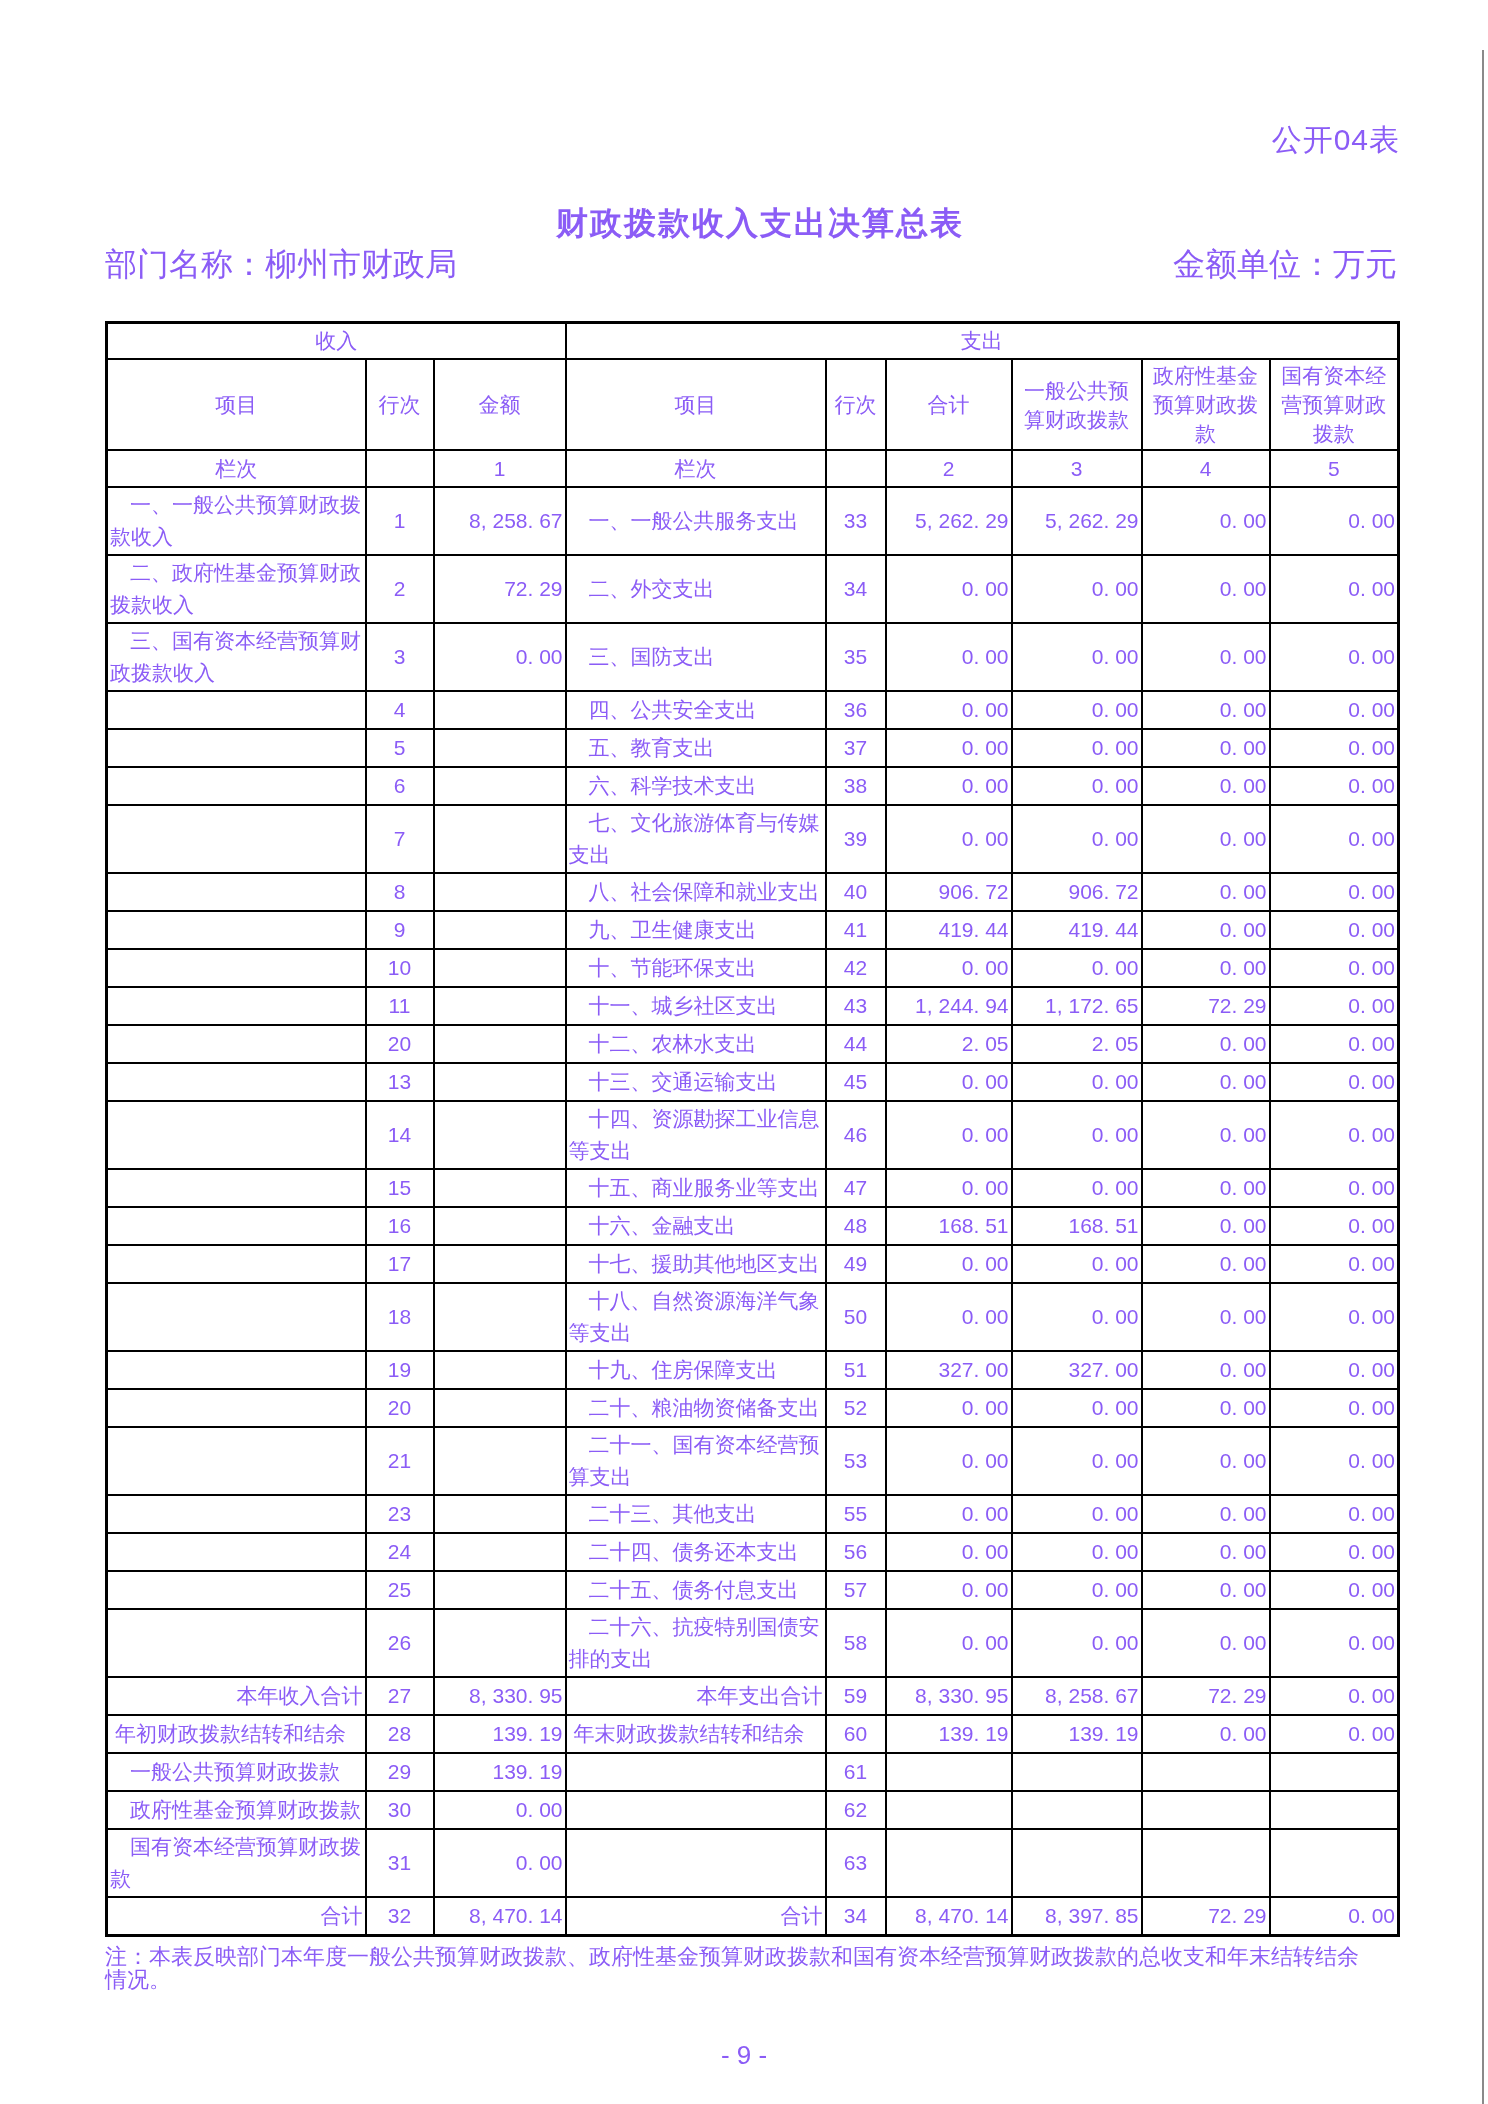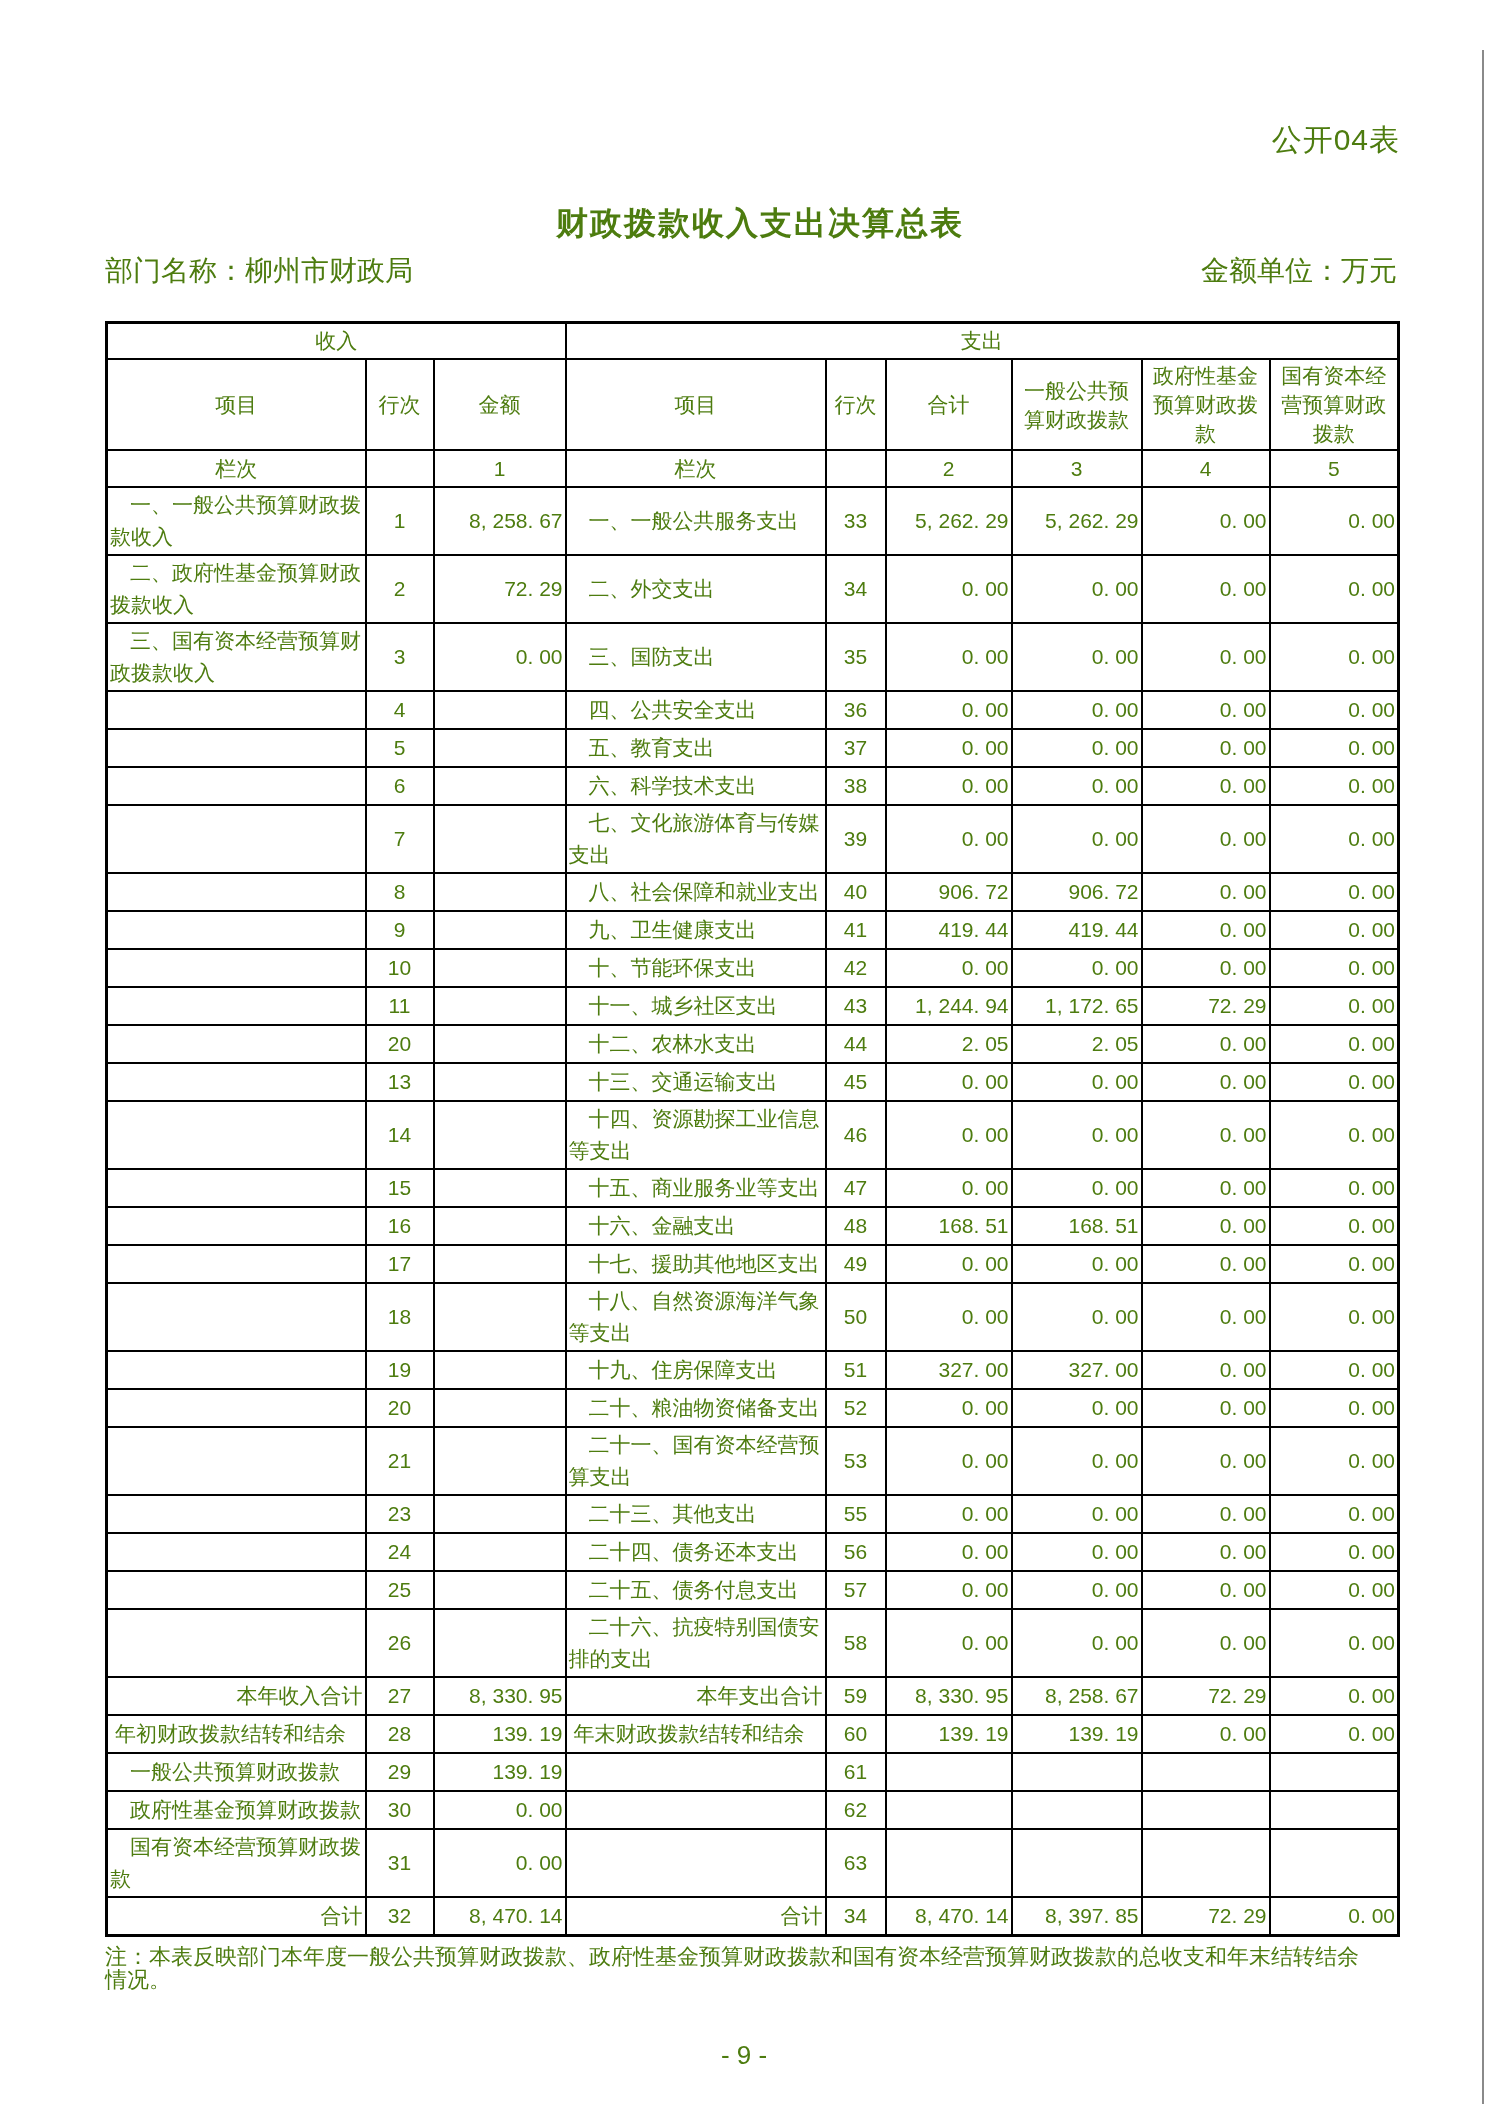--- a/index.html
+++ b/index.html
@@ -2,21 +2,21 @@
 <html><head>
 <meta charset="utf-8">
 <style>
   html, body { margin: 0; padding: 0; background: #ffffff; }
   .page {
     position: relative;
     width: 1488px;
     height: 2104px;
     background: #ffffff;
     font-family: "Liberation Sans", sans-serif;
-    color: #4d7c0f;
+    color: #8b5cf6;
     overflow: hidden;
   }
   .form-code {
     position: absolute;
     top: 120px;
     right: 88px;
     font-size: 30px;
     letter-spacing: 1px;
   }
   .title {
@@ -25,26 +25,26 @@
     left: 0;
     width: 100%;
     margin: 16px;
     text-align: center;
     font-size: 32px;
     font-weight: bold;
     letter-spacing: 2px;
   }
   .meta-row {
     position: absolute;
-    top: 252px;
+    top: 243px;
     left: 105px;
     width: 1292px;
     display: flex;
     justify-content: space-between;
-    font-size: 28px;
+    font-size: 32px;
   }
   table.budget {
     position: absolute;
     top: 303px;
     left: 105px;
     width: 1292px;
     border-collapse: collapse;
     table-layout: fixed;
     border: 3px solid #000;
     margin-top: 18px;

